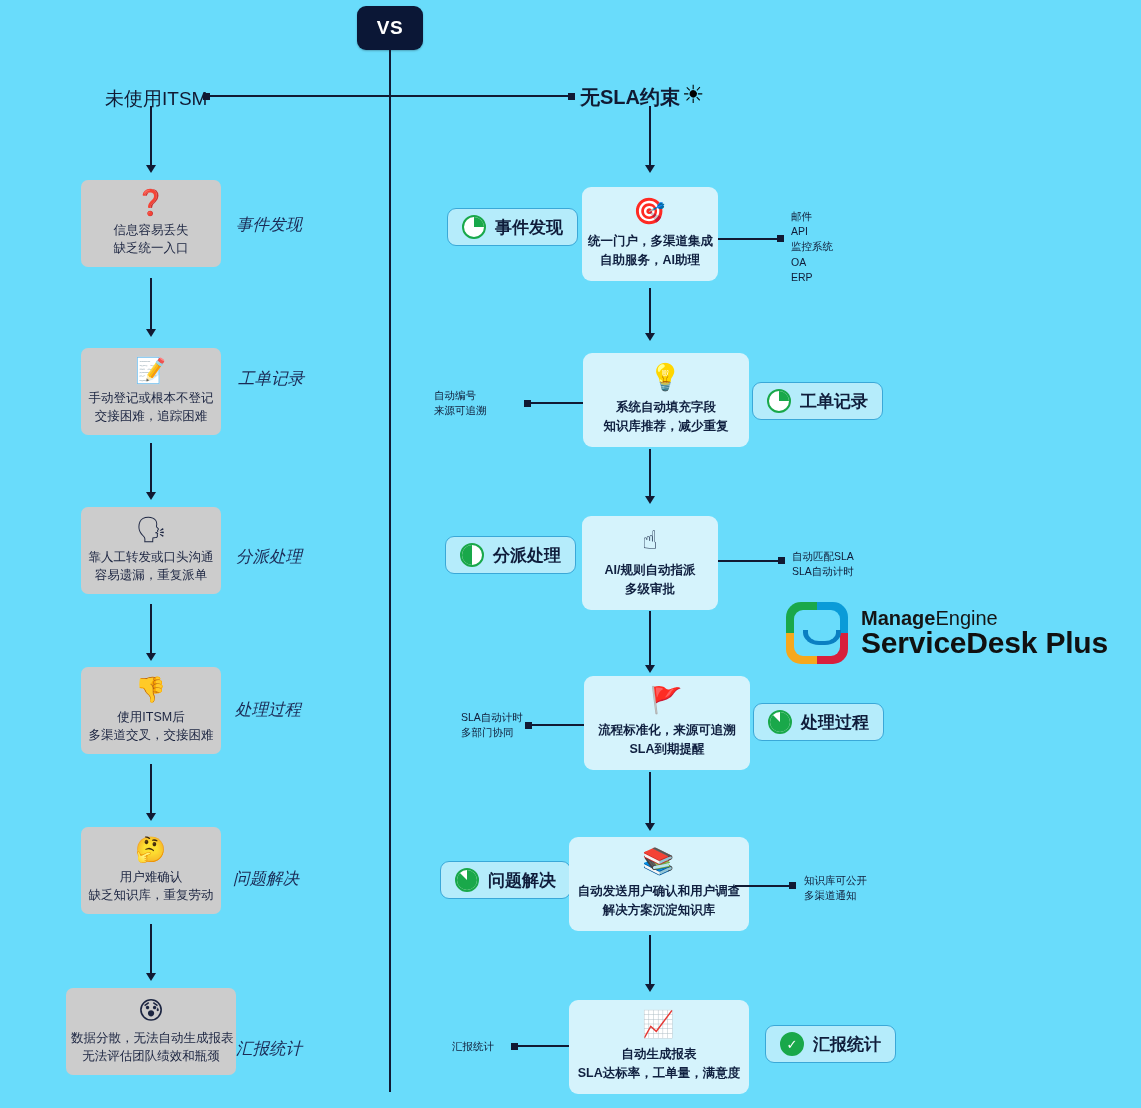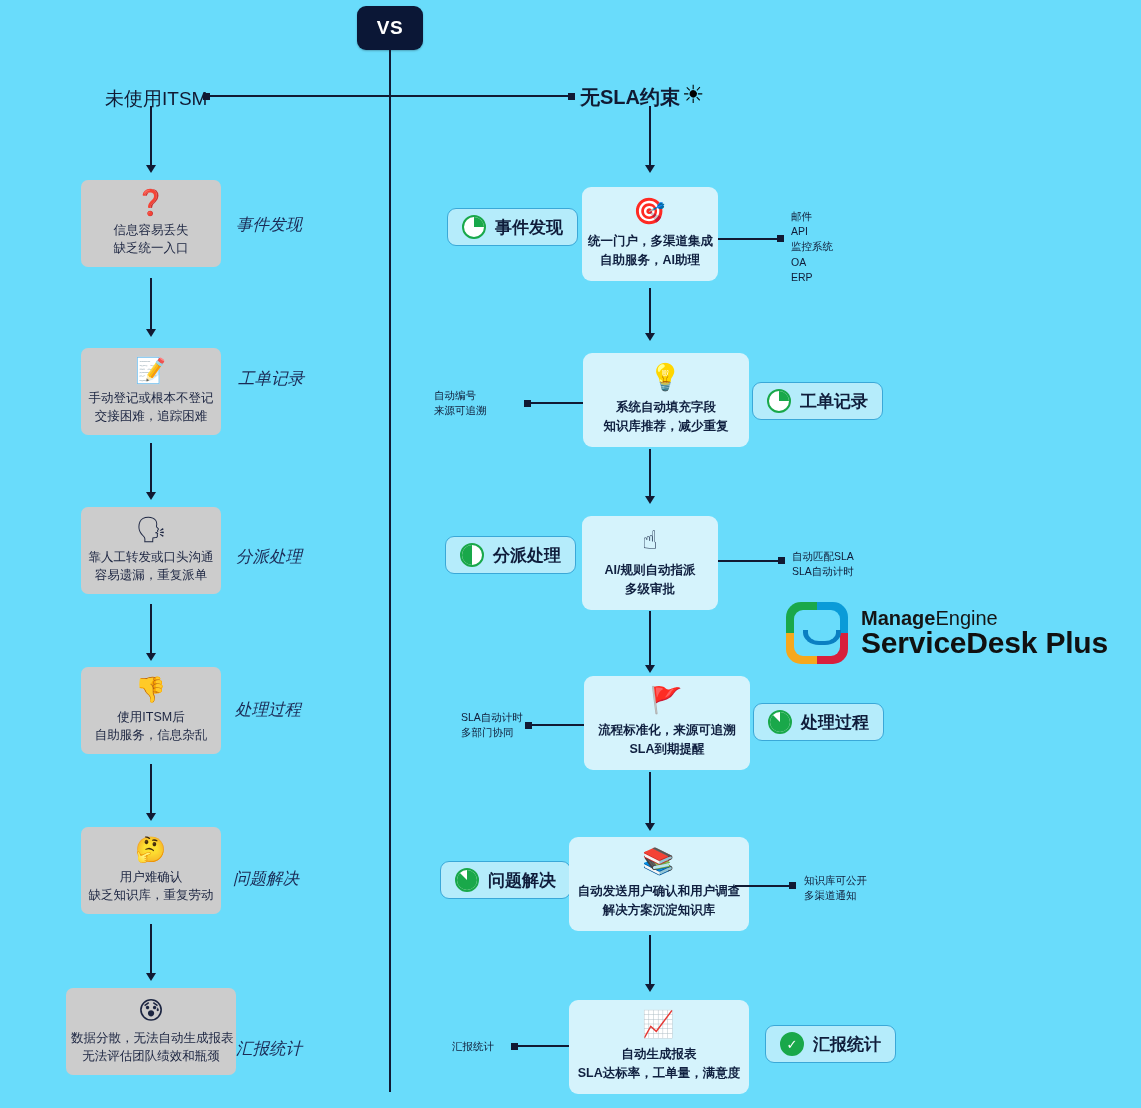--- a/index.html
+++ b/index.html
@@ -336,21 +336,21 @@
   <div class="abs hline" style="left:718px; top:560px; width:62px;"></div>
   <div class="abs dot" style="left:778px; top:557px;"></div>
   <div class="abs annot" style="left:792px; top:549px;">
     <span class="line bold">自动匹配SLA</span>
     <span class="line bold">SLA自动计时</span>
   </div>
 
   <div class="abs pain-card" style="left:81px; top:667px;">
     <span class="emoji">👎</span>
     <span class="line">使用ITSM后</span>
-    <span class="line">自助服务，信息杂乱</span>
+    <span class="line">多渠道交叉，交接困难</span>
   </div>
   <div class="abs stage-label" style="left:235px; top:699px;">处理过程</div>
   <div class="abs annot" style="left:461px; top:710px;">
     <span class="line bold">SLA自动计时</span>
     <span class="line bold">多部门协同</span>
   </div>
   <div class="abs dot" style="left:525px; top:722px;"></div>
   <div class="abs hline" style="left:529px; top:724px; width:56px;"></div>
   <div class="abs gain-card w166" style="left:584px; top:676px;">
     <span class="emoji">🚩</span>

